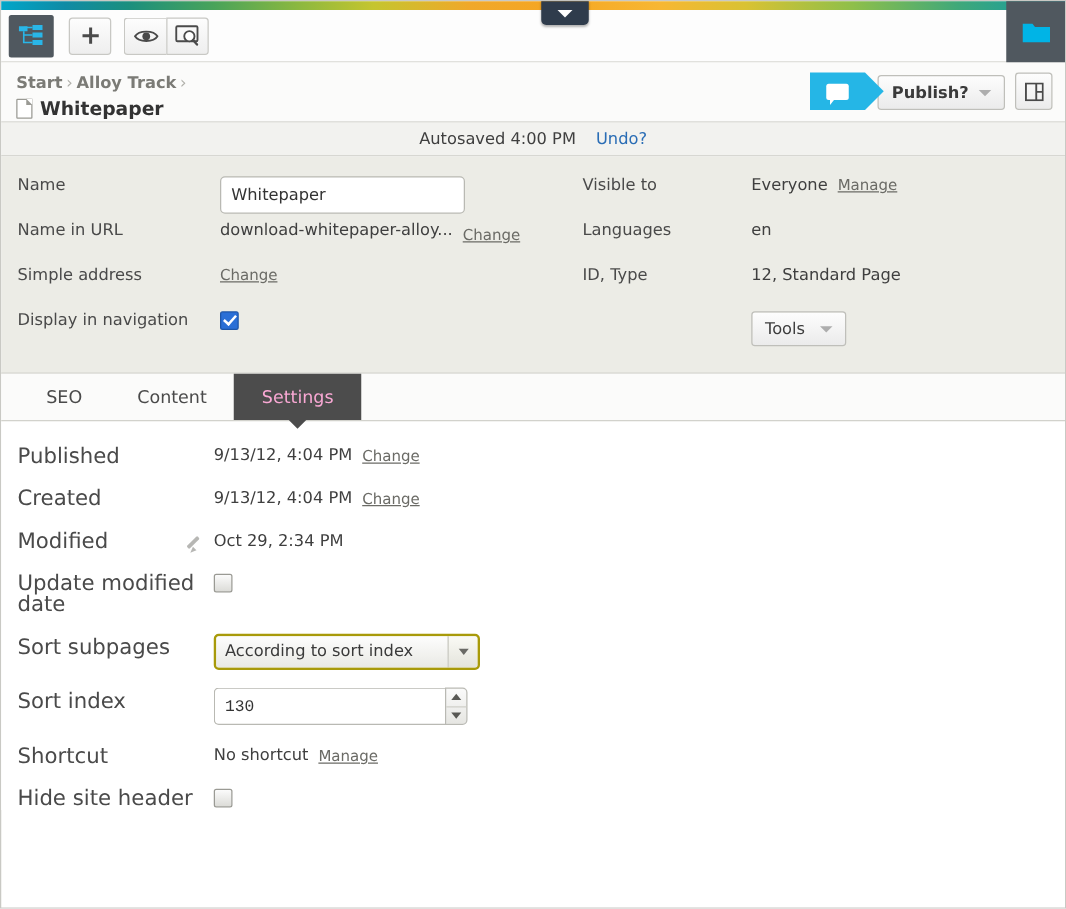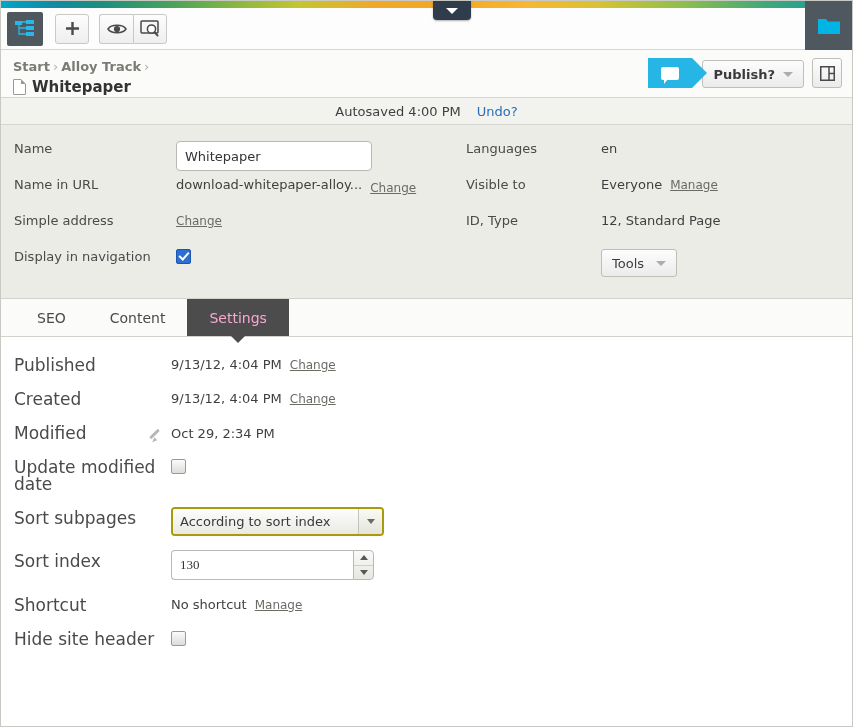--- a/index.html
+++ b/index.html
@@ -186,21 +186,21 @@
   .select-focus .sel-arrow{
     width:23px;background:linear-gradient(to bottom,#fafaf5,#e4e4dc);
     border-left:1px solid #c3c3bb;display:flex;align-items:center;justify-content:center;
   }
   .arrow-sm{
     width:0;height:0;border-left:4px solid transparent;border-right:4px solid transparent;border-top:5px solid #6a6a66;
   }
   .spin-wrap{display:flex;align-items:stretch;width:203px;height:30px;}
   .spin-input{
     flex:1;border:1px solid #b9b9b3;border-right:none;border-radius:4px 0 0 4px;background:#fff;
-    font-family:Liberation Serif, serif;font-size:13px;color:#333;padding:0 8px;box-sizing:border-box;outline:none;
+    font-family:Liberation Mono, monospace;font-size:13px;color:#333;padding:0 8px;box-sizing:border-box;outline:none;
   }
   .spin-btns{
     width:21px;border:1px solid #b9b9b3;border-radius:0 4px 4px 0;
     background:linear-gradient(to bottom,#fafafa,#e6e6e2);
     display:flex;flex-direction:column;box-sizing:border-box;
   }
   .spin-b{flex:1;display:flex;align-items:center;justify-content:center;cursor:pointer;}
   .spin-b.top{border-bottom:1px solid #cfcfc9;}
   .tri-up{width:0;height:0;border-left:4px solid transparent;border-right:4px solid transparent;border-bottom:5px solid #585854;}
   .tri-dn{width:0;height:0;border-left:4px solid transparent;border-right:4px solid transparent;border-top:5px solid #585854;}
@@ -307,28 +307,28 @@
         </div>
       </div>
       <div class="frow">
         <div class="flabel">Display in navigation</div>
         <div class="cb checked"></div>
       </div>
     </div>
 
     <div class="col col-right">
       <div class="frow">
-        <div class="flabel-r">Languages</div>
-        <div class="fval">en</div>
-      </div>
-      <div class="frow">
         <div class="flabel-r">Visible to</div>
         <div class="fval">
           <span>Everyone</span><span class="linkish">Manage</span>
         </div>
+      </div>
+      <div class="frow">
+        <div class="flabel-r">Languages</div>
+        <div class="fval">en</div>
       </div>
       <div class="frow">
         <div class="flabel-r">ID, Type</div>
         <div class="fval">12, Standard Page</div>
       </div>
       <div class="frow">
         <div class="flabel-r"></div>
         <div class="btn-std tools-btn">
           <span>Tools</span>
           <span class="chev"></span>

